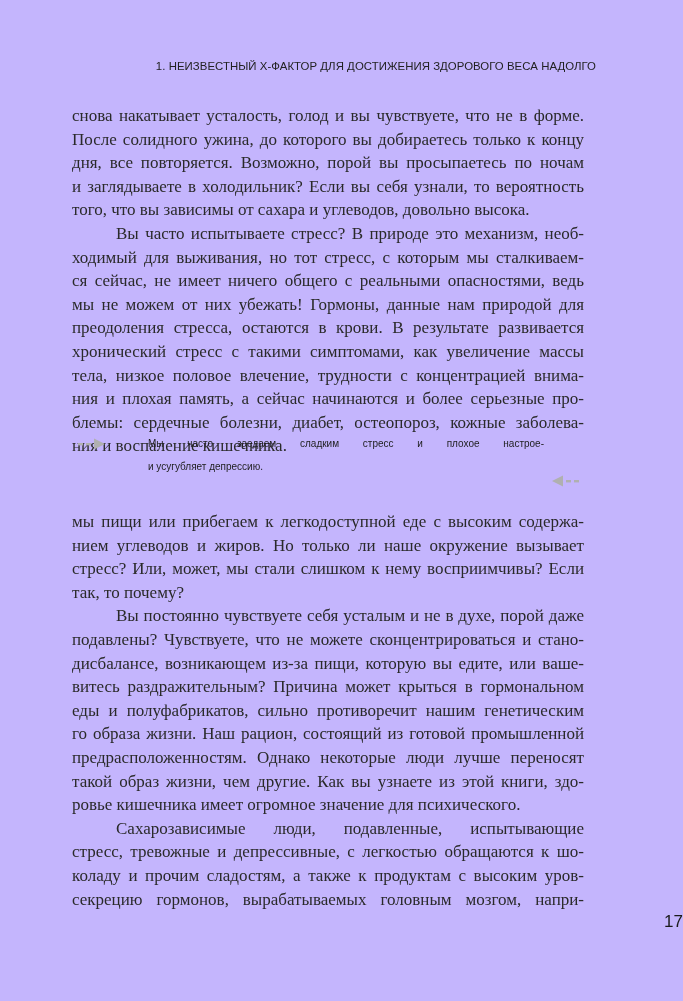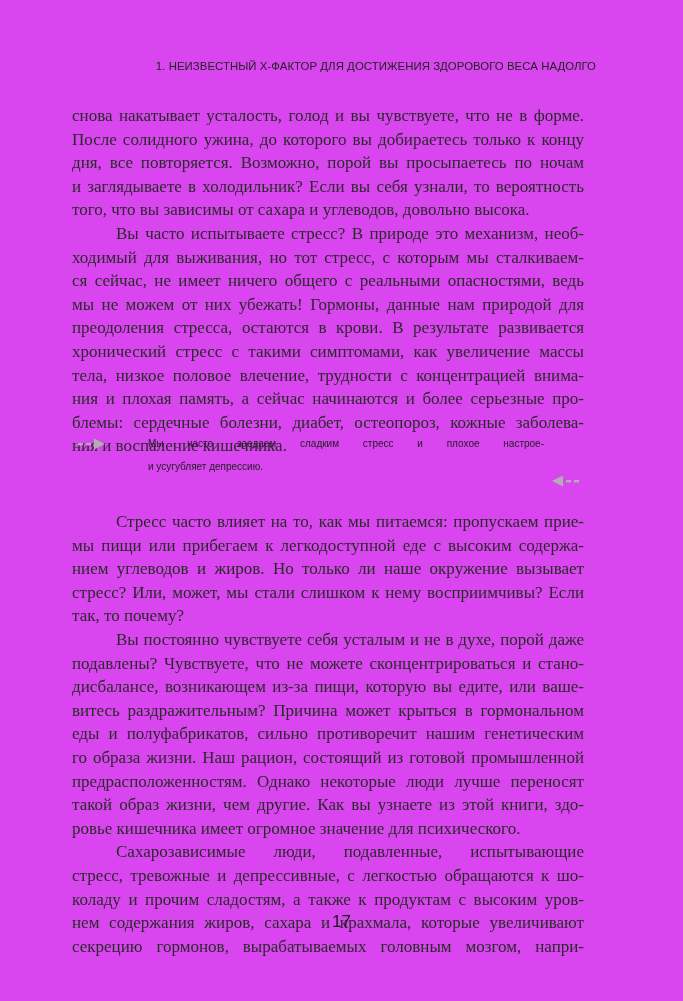--- a/index.html
+++ b/index.html
@@ -1,17 +1,17 @@
 <!DOCTYPE html>
 <html><head>
   <meta charset="utf-8">
   <style>
     html, body { margin: 0; padding: 0; background: #ffffff; }
     body { width: 683px; height: 1001px; position: relative; overflow: hidden; }
-    .page { position: absolute; left: 0; top: 0; width: 683px; height: 1001px; background: #d946ef; }
+    .page { position: absolute; left: 0; top: 0; width: 683px; height: 1001px; background: #c4b5fd; }
     .running-head {
       position: absolute; top: 60px; right: 87px;
       font-family: "Liberation Sans", sans-serif; font-size: 11.4px; color: #222;
       letter-spacing: 0.05px; white-space: nowrap;
     }
     .body-text {
       position: absolute; left: 72px; width: 512px;
       font-family: "Liberation Serif", serif; font-size: 17px; color: #2a2a2a;
       line-height: 23.6px;
     }
@@ -19,21 +19,21 @@
     .line.last { text-align-last: left; }
     .line.indent { padding-left: 44px; }
     .callout {
       position: absolute; left: 148px; top: 432px; width: 396px;
       font-family: "Liberation Sans", sans-serif; font-size: 10px; color: #1e1e1e;
       line-height: 23px;
     }
     .callout .line { height: 23px; }
     .arrow { position: absolute; }
     .page-number {
-      position: absolute; top: 912px; left: 0; width: 683px; text-align: center;
+      position: absolute; top: 912px; left: 0; width: 683px; text-align: right;
       font-family: "Liberation Sans", sans-serif; font-size: 17px; color: #1a1a1a;
     }
   </style>
 </head>
 <body>
 
 <div class="page">
 
   <div class="running-head">1. НЕИЗВЕСТНЫЙ Х-ФАКТОР ДЛЯ ДОСТИЖЕНИЯ ЗДОРОВОГО ВЕСА НАДОЛГО</div>
 
@@ -66,35 +66,33 @@
     <span class="line last">и усугубляет депрессию.</span>
   </div>
 
   <svg class="arrow" style="left:551px; top:475px;" width="30" height="12" viewBox="0 0 30 12">
     <polygon points="12,0.5 1,6 12,11.5" fill="#b0b0b0"></polygon>
     <rect x="15" y="5" width="5" height="2.4" fill="#b0b0b0"></rect>
     <rect x="23" y="5" width="5" height="2.4" fill="#b0b0b0"></rect>
   </svg>
 
   <div class="body-text" style="top:510px;">
-    <span class="line indent">Стресс часто влияет на то, как мы питаемся: пропускаем прие-</span>
     <span class="line">мы пищи или прибегаем к легкодоступной еде с высоким содержа-</span>
     <span class="line">нием углеводов и жиров. Но только ли наше окружение вызывает</span>
     <span class="line">стресс? Или, может, мы стали слишком к нему восприимчивы? Если</span>
     <span class="line last">так, то почему?</span>
     <span class="line indent">Вы постоянно чувствуете себя усталым и не в духе, порой даже</span>
     <span class="line">подавлены? Чувствуете, что не можете сконцентрироваться и стано-</span>
     <span class="line">дисбалансе, возникающем из-за пищи, которую вы едите, или ваше-</span>
     <span class="line">витесь раздражительным? Причина может крыться в гормональном</span>
     <span class="line">еды и полуфабрикатов, сильно противоречит нашим генетическим</span>
     <span class="line">го образа жизни. Наш рацион, состоящий из готовой промышленной</span>
     <span class="line">предрасположенностям. Однако некоторые люди лучше переносят</span>
     <span class="line">такой образ жизни, чем другие. Как вы узнаете из этой книги, здо-</span>
     <span class="line last">ровье кишечника имеет огромное значение для психического.</span>
     <span class="line indent">Сахарозависимые люди, подавленные, испытывающие</span>
     <span class="line">стресс, тревожные и депрессивные, с легкостью обращаются к шо-</span>
     <span class="line">коладу и прочим сладостям, а также к продуктам с высоким уров-</span>
-    <span class="line">нем содержания жиров, сахара и крахмала, которые увеличивают</span>
     <span class="line">секрецию гормонов, вырабатываемых головным мозгом, напри-</span>
   </div>
 
   <div class="page-number">17</div>
 </div>
 
 </body></html>

